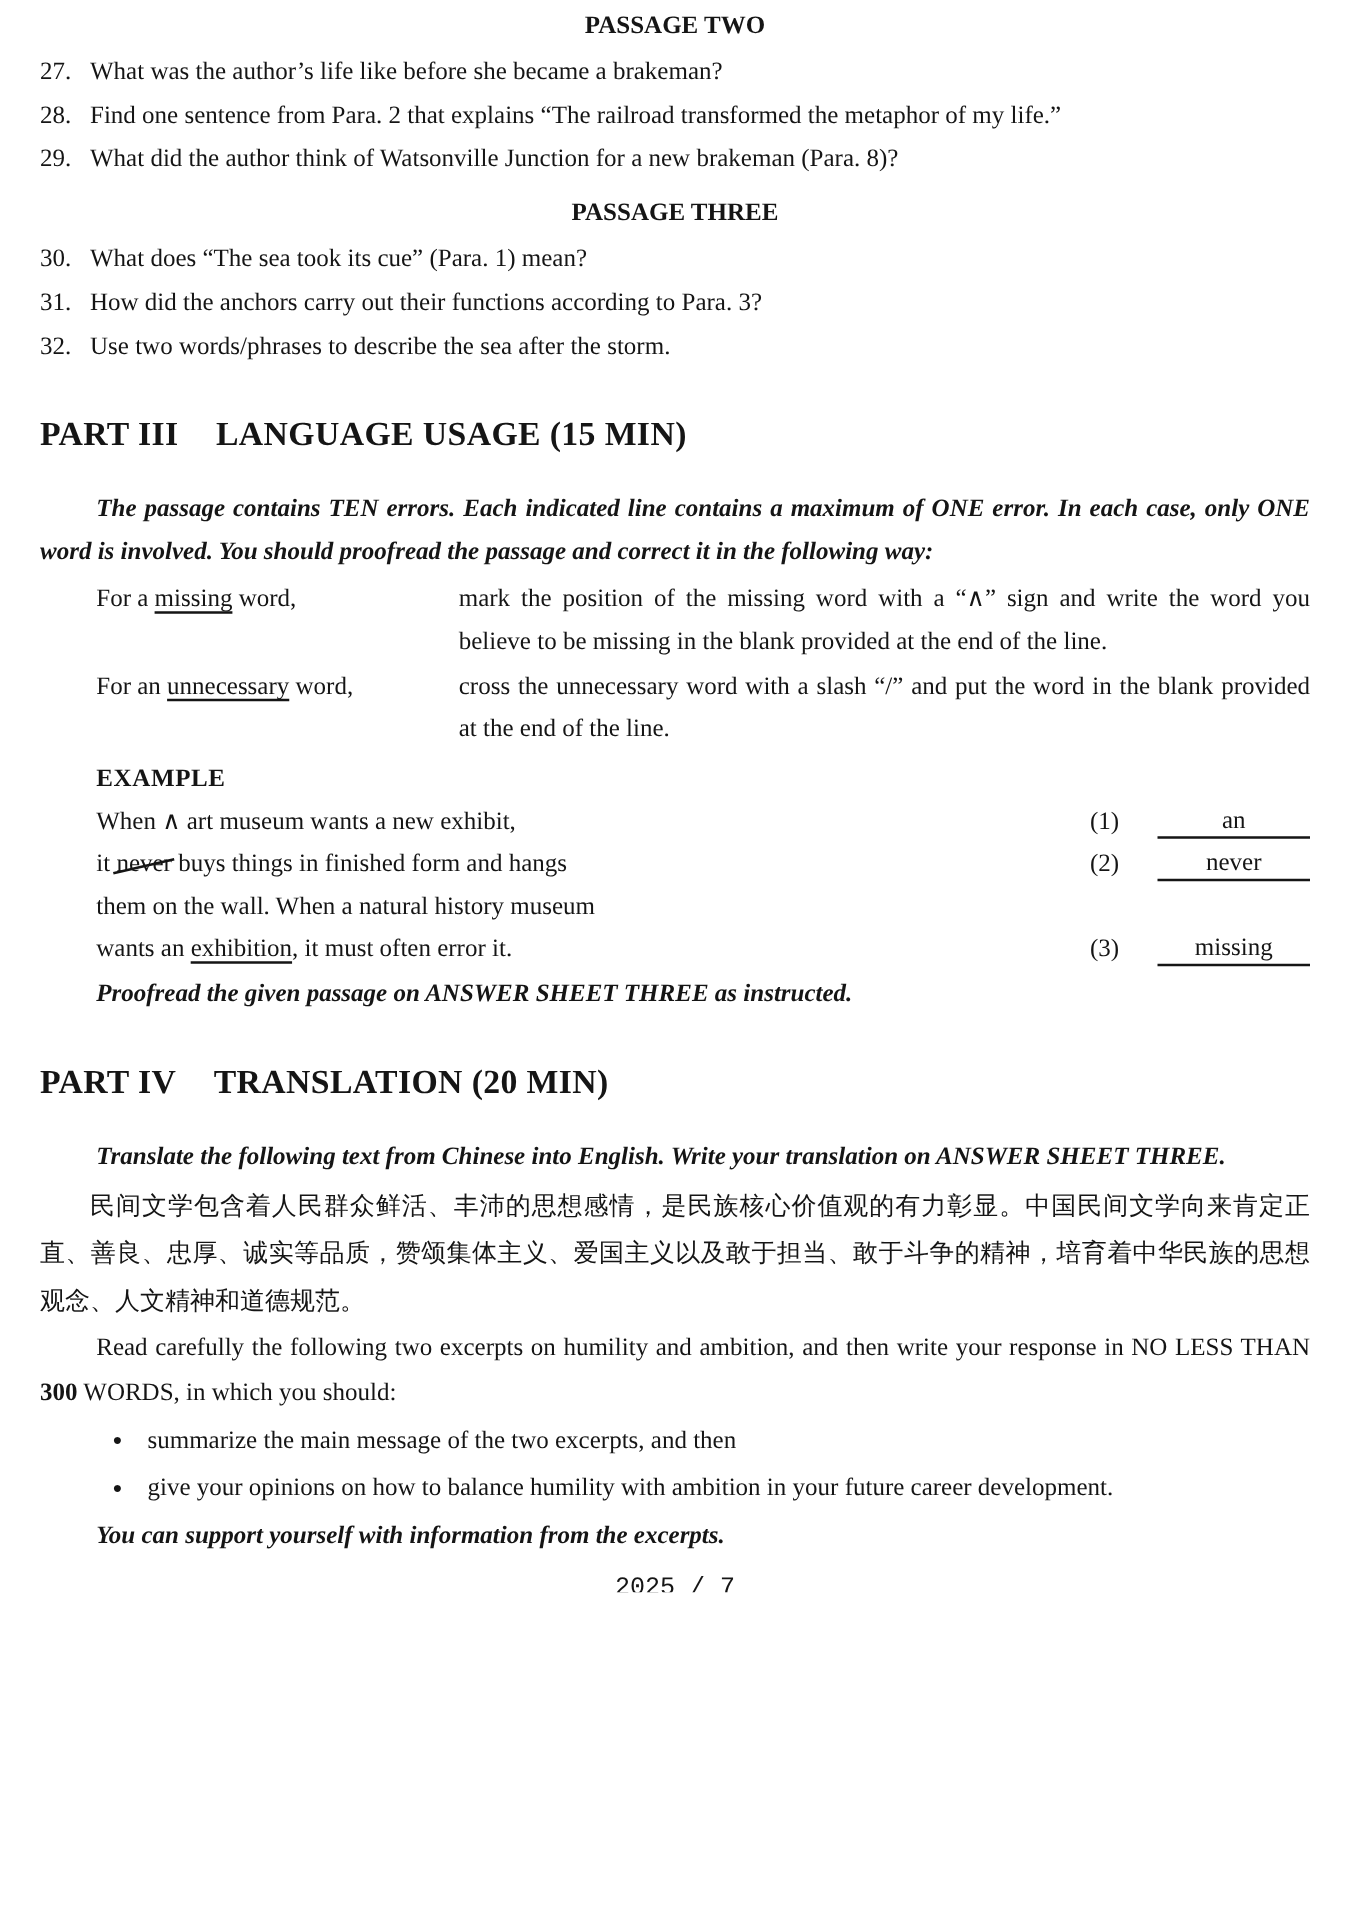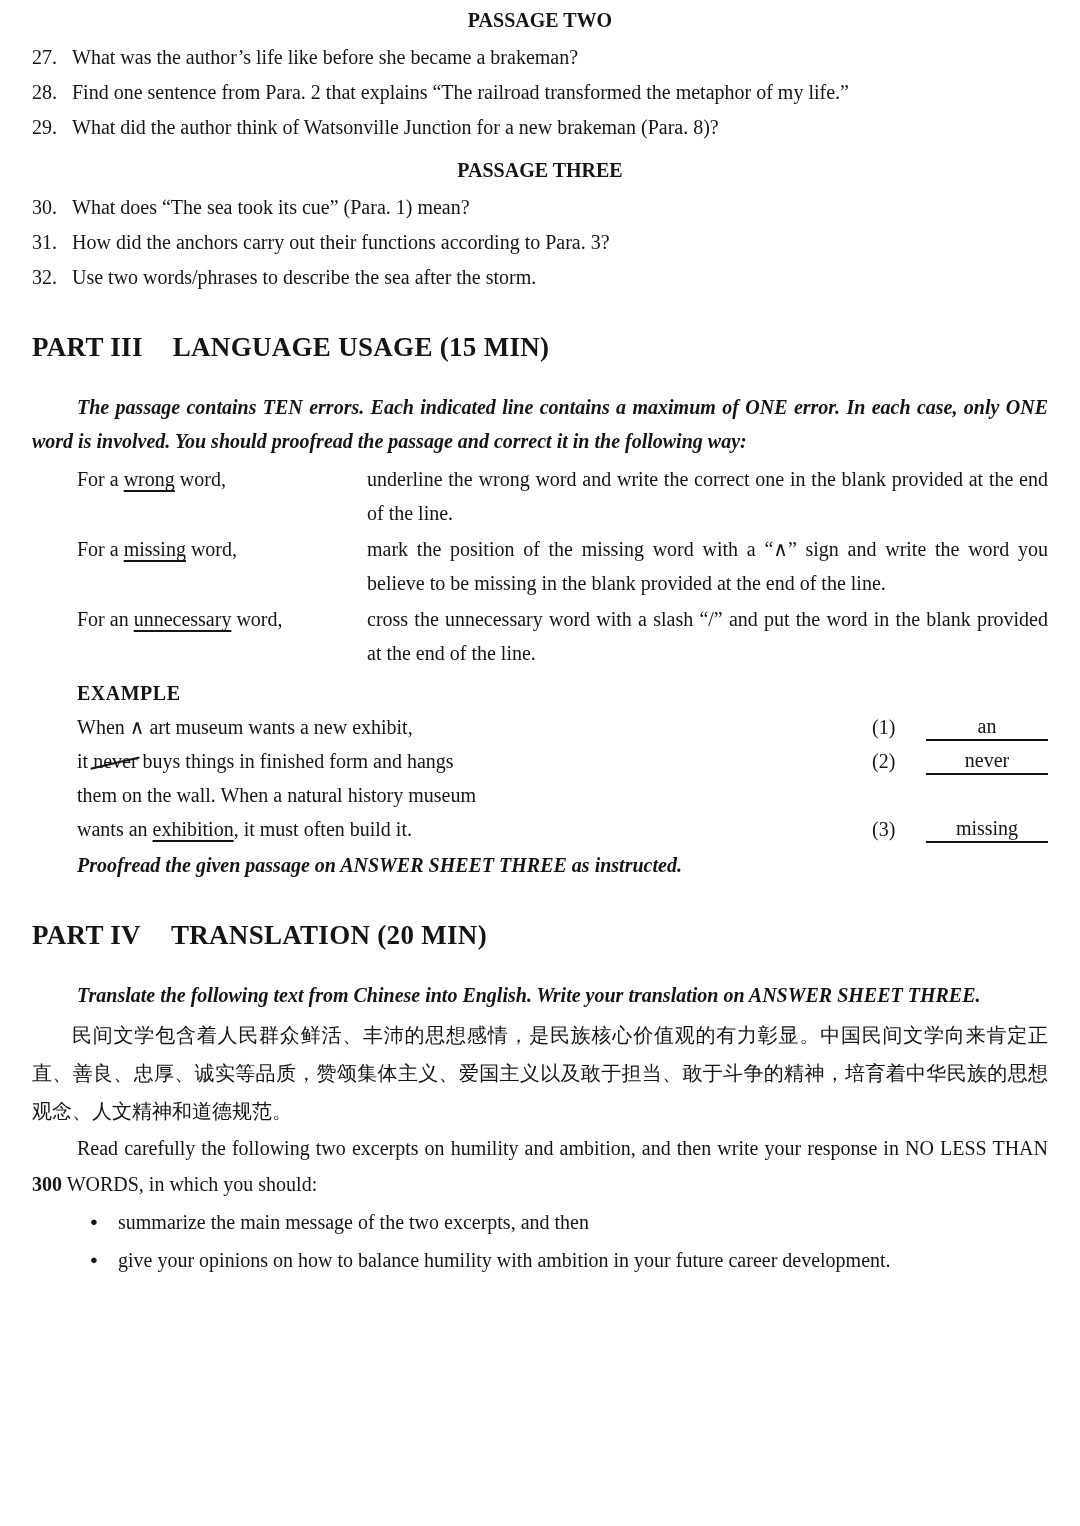--- a/index.html
+++ b/index.html
@@ -193,24 +193,20 @@
     <span class="q-text">Use two words/phrases to describe the sea after the storm.</span>
   </div>
 
   <div class="part-heading">
     <span class="part-label">PART III</span><span>LANGUAGE USAGE (15 MIN)</span>
   </div>
 
   <p class="instructions">The passage contains TEN errors. Each indicated line contains a maximum of ONE error. In each case, only ONE word is involved. You should proofread the passage and correct it in the following way:</p>
 
   <div class="rules-row">
-    <span class="rule-label"><span>For a </span><span class="uline">wrong</span><span> word,</span></span>
-    <span class="rule-desc">underline the wrong word and write the correct one in the blank provided at the end of the line.</span>
-  </div>
-  <div class="rules-row">
     <span class="rule-label"><span>For a </span><span class="uline">missing</span><span> word,</span></span>
     <span class="rule-desc">mark the position of the missing word with a “∧” sign and write the word you believe to be missing in the blank provided at the end of the line.</span>
   </div>
   <div class="rules-row">
     <span class="rule-label"><span>For an </span><span class="uline">unnecessary</span><span> word,</span></span>
     <span class="rule-desc">cross the unnecessary word with a slash “/” and put the word in the blank provided at the end of the line.</span>
   </div>
 
   <div class="example-heading">EXAMPLE</div>
 
@@ -221,21 +217,21 @@
   </div>
   <div class="example-line">
     <span class="ex-text"><span>it </span><span class="crossed">never</span><span> buys things in finished form and hangs</span></span>
     <span class="ex-num">(2)</span>
     <span class="ex-blank">never</span>
   </div>
   <div class="example-line">
     <span class="ex-text">them on the wall. When a natural history museum</span>
   </div>
   <div class="example-line">
-    <span class="ex-text"><span>wants an </span><span class="uline">exhibition</span><span>, it must often build it.</span></span>
+    <span class="ex-text"><span>wants an </span><span class="uline">exhibition</span><span>, it must often error it.</span></span>
     <span class="ex-num">(3)</span>
     <span class="ex-blank">missing</span>
   </div>
 
   <div class="bi-note">Proofread the given passage on ANSWER SHEET THREE as instructed.</div>
 
   <div class="part-heading">
     <span class="part-label">PART IV</span><span>TRANSLATION (20 MIN)</span>
   </div>
 

